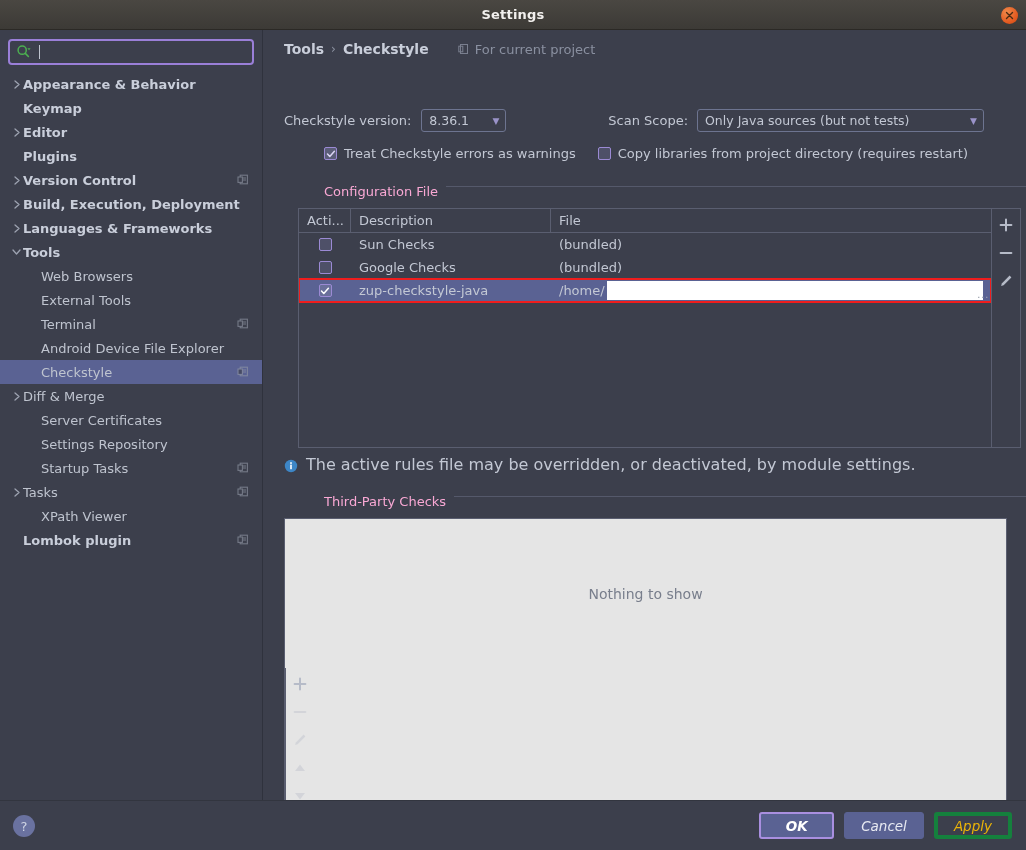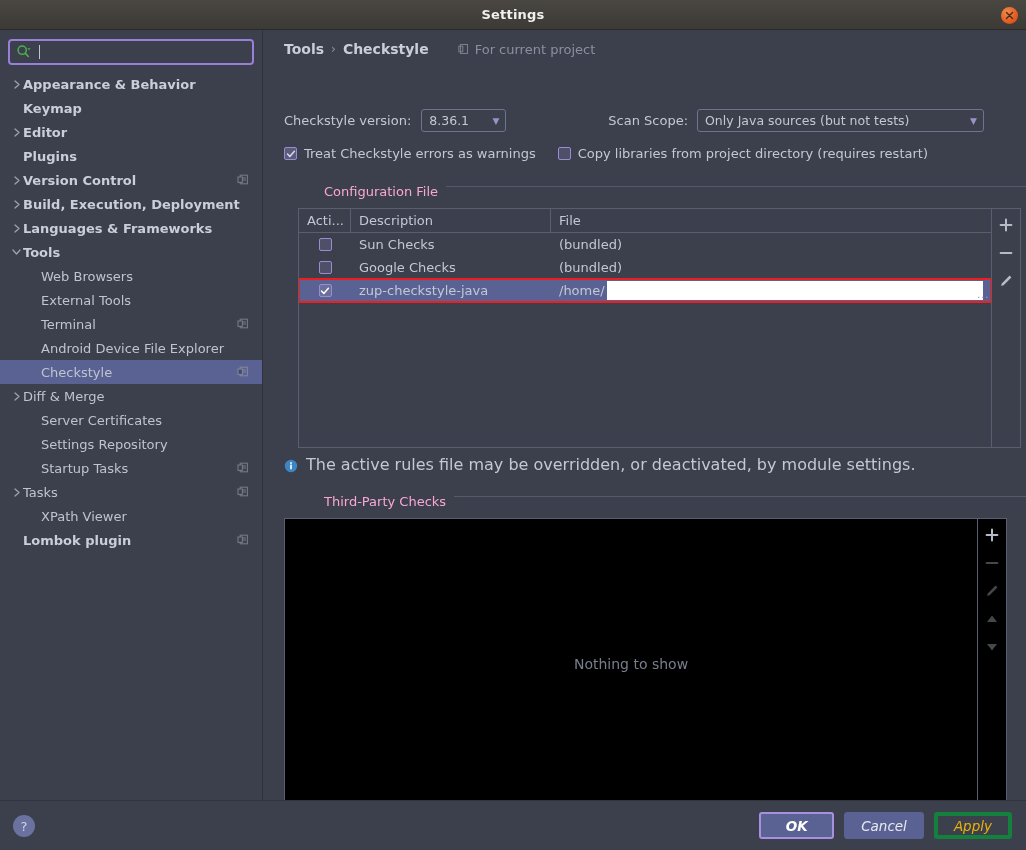--- a/index.html
+++ b/index.html
@@ -102,21 +102,21 @@
   .combo .cv { flex: 1; white-space: nowrap; }
   .combo .ca { margin-left: 10px; color: #9a93c9; font-size: 9px; }
   #version-combo { width: 85px; margin-left: 10px; }
   #scope-combo  { width: 287px; margin-left: 9px; }
   .scope-label { margin-left: 102px; }
 
   .row-checks {
     position: absolute; left: 21px; top: 116px;
     display: flex; align-items: center;
   }
-  .chk { display: flex; align-items: center; cursor: pointer; }
+  .chk { display: flex; align-items: center; cursor: pointer; margin-left: 40px; }
   .chk .box {
     width: 13px; height: 13px; border-radius: 2px;
     border: 1px solid #9b8ad4; background: #4e5068;
     display: flex; align-items: center; justify-content: center;
     flex: 0 0 13px;
   }
   .chk .box.checked { background: #5b5d78; }
   .chk .txt { margin-left: 7px; color: #c3c8d4; font-size: 13px; white-space: nowrap; }
   .chk2 { margin-left: 22px; }
 
@@ -190,22 +190,23 @@
   .info-line {
     position: absolute; left: 21px; top: 425px;
     display: flex; align-items: center; gap: 8px;
     color: #c3c8d4; font-size: 16px;
   }
   .info-icon { width: 14px; height: 14px; flex: 0 0 14px; }
 
   .tpc-box {
     position: absolute; left: 21px; top: 488px;
     width: 723px; height: 292px;
-    border: 1px solid #5a5e70; background: #000000;
+    border: 1px solid #5a5e70; background: #e5e5e5;
     display: flex;
+    flex-direction: column;
   }
   .tpc-body {
     flex: 1; display: flex; align-items: center; justify-content: center;
     color: #787e8c; font-size: 14px;
   }
 
   
   .footer {
     position: absolute; left: 0; top: 800px; width: 1026px; height: 50px;
     background: #3c3f4c; border-top: 1px solid #32353f;

